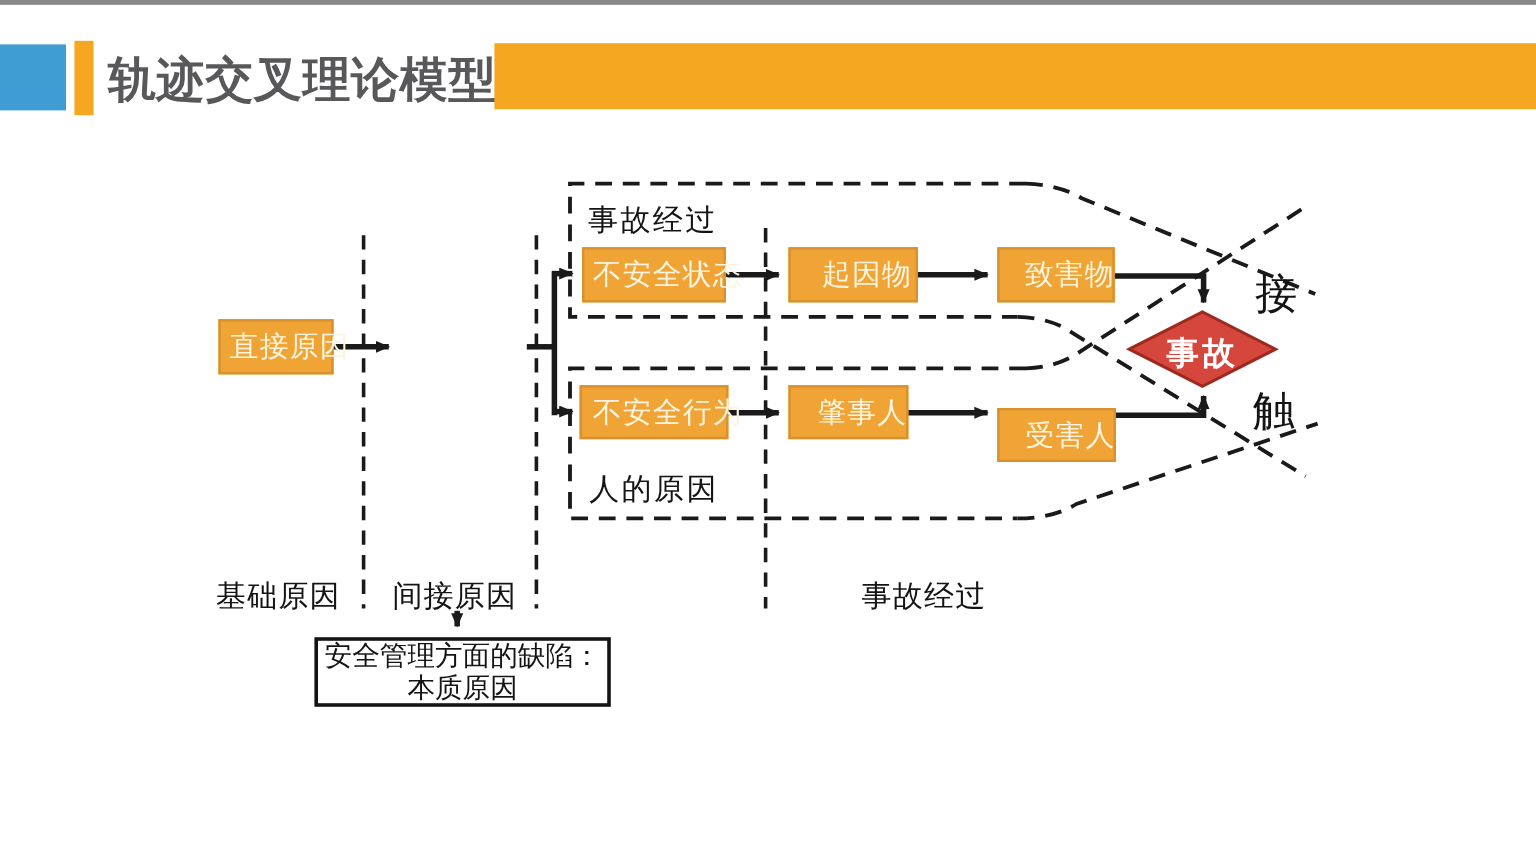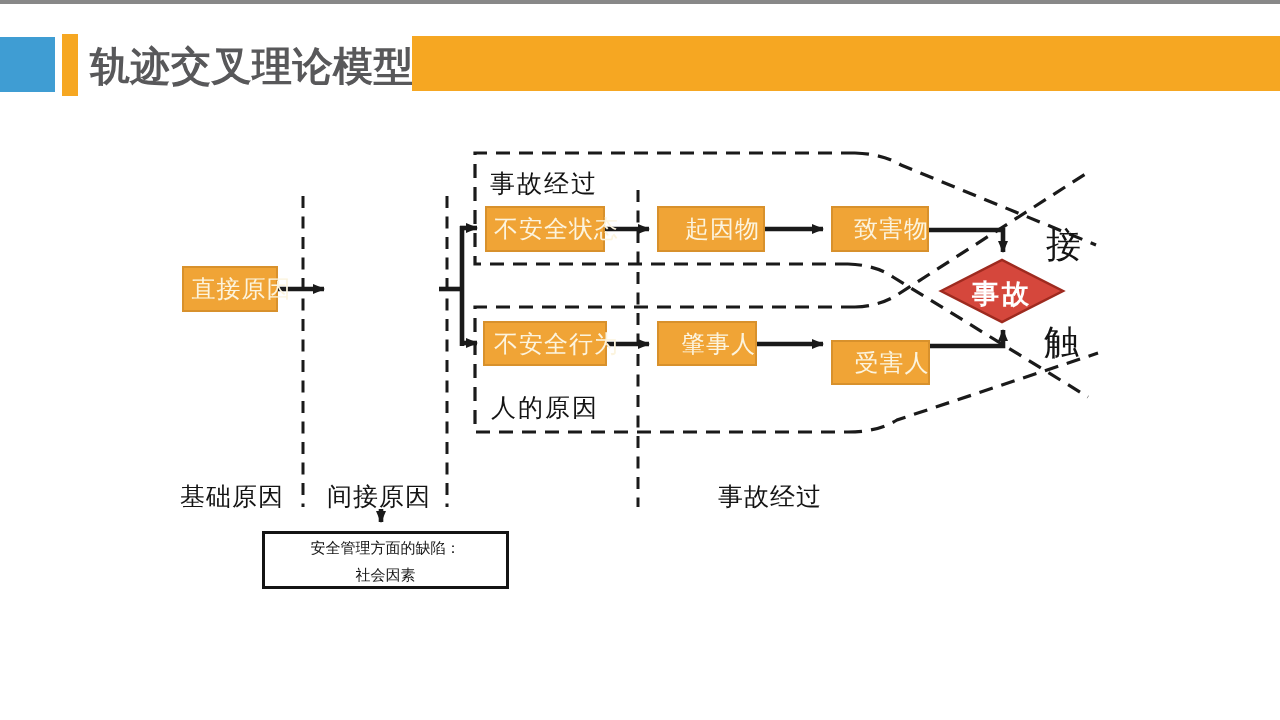--- a/index.html
+++ b/index.html
@@ -32,22 +32,22 @@
   .lbl-region{font-size:25px;letter-spacing:2px;}
   .lbl-contact{font-size:35px;}
   .lbl-stage{font-size:25px;width:130px;text-align:center;letter-spacing:1px;}
   .accident-label{
     position:absolute;left:947px;top:272px;width:110px;text-align:center;
     color:var(--accident-text);font-size:27px;font-weight:bold;letter-spacing:3px;
   }
   .mgmt-box{
     position:absolute;left:262px;top:527px;width:247px;height:58px;
     border:3px solid #141414;box-sizing:border-box;background:#ffffff;
-    display:flex;flex-direction:column;align-items:center;
-    color:#141414;font-size:15px;line-height:27px;white-space:nowrap;
+    display:flex;flex-direction:column;align-items:center;justify-content:center;
+    color:#141414;font-size:23px;line-height:27px;white-space:nowrap;
   }
 </style>
 </head>
 <body>
 
 <div class="stage" style="--accent-blue: #3F9DD3; --accent-orange: #F6A722; --title-color: #58585A; --node-fill: #F0A436; --node-border: #D8912C; --node-text: #FCF4DE; --accident-fill: #D5473C; --accident-border: #9E2A1F; --accident-text: #FFFFFF; --line-color: #1A1A1A;">
 
   <div class="hdr-blue"></div>
   <div class="hdr-bar"></div>
   <div class="hdr-title">轨迹交叉理论模型</div>
@@ -103,16 +103,16 @@
 
   <div class="lbl lbl-contact" style="left:1046px;top:218px;">接</div>
   <div class="lbl lbl-contact" style="left:1044px;top:315px;">触</div>
 
   <div class="lbl lbl-stage" style="left:314px;top:476px;">间接原因</div>
   <div class="lbl lbl-stage" style="left:167px;top:476px;">基础原因</div>
   <div class="lbl lbl-stage" style="left:705px;top:476px;">事故经过</div>
 
   <div class="mgmt-box">
     <div>安全管理方面的缺陷：</div>
-    <div>社会因素</div>
+    <div>本质原因</div>
   </div>
 
 </div>
 
 </body></html>

